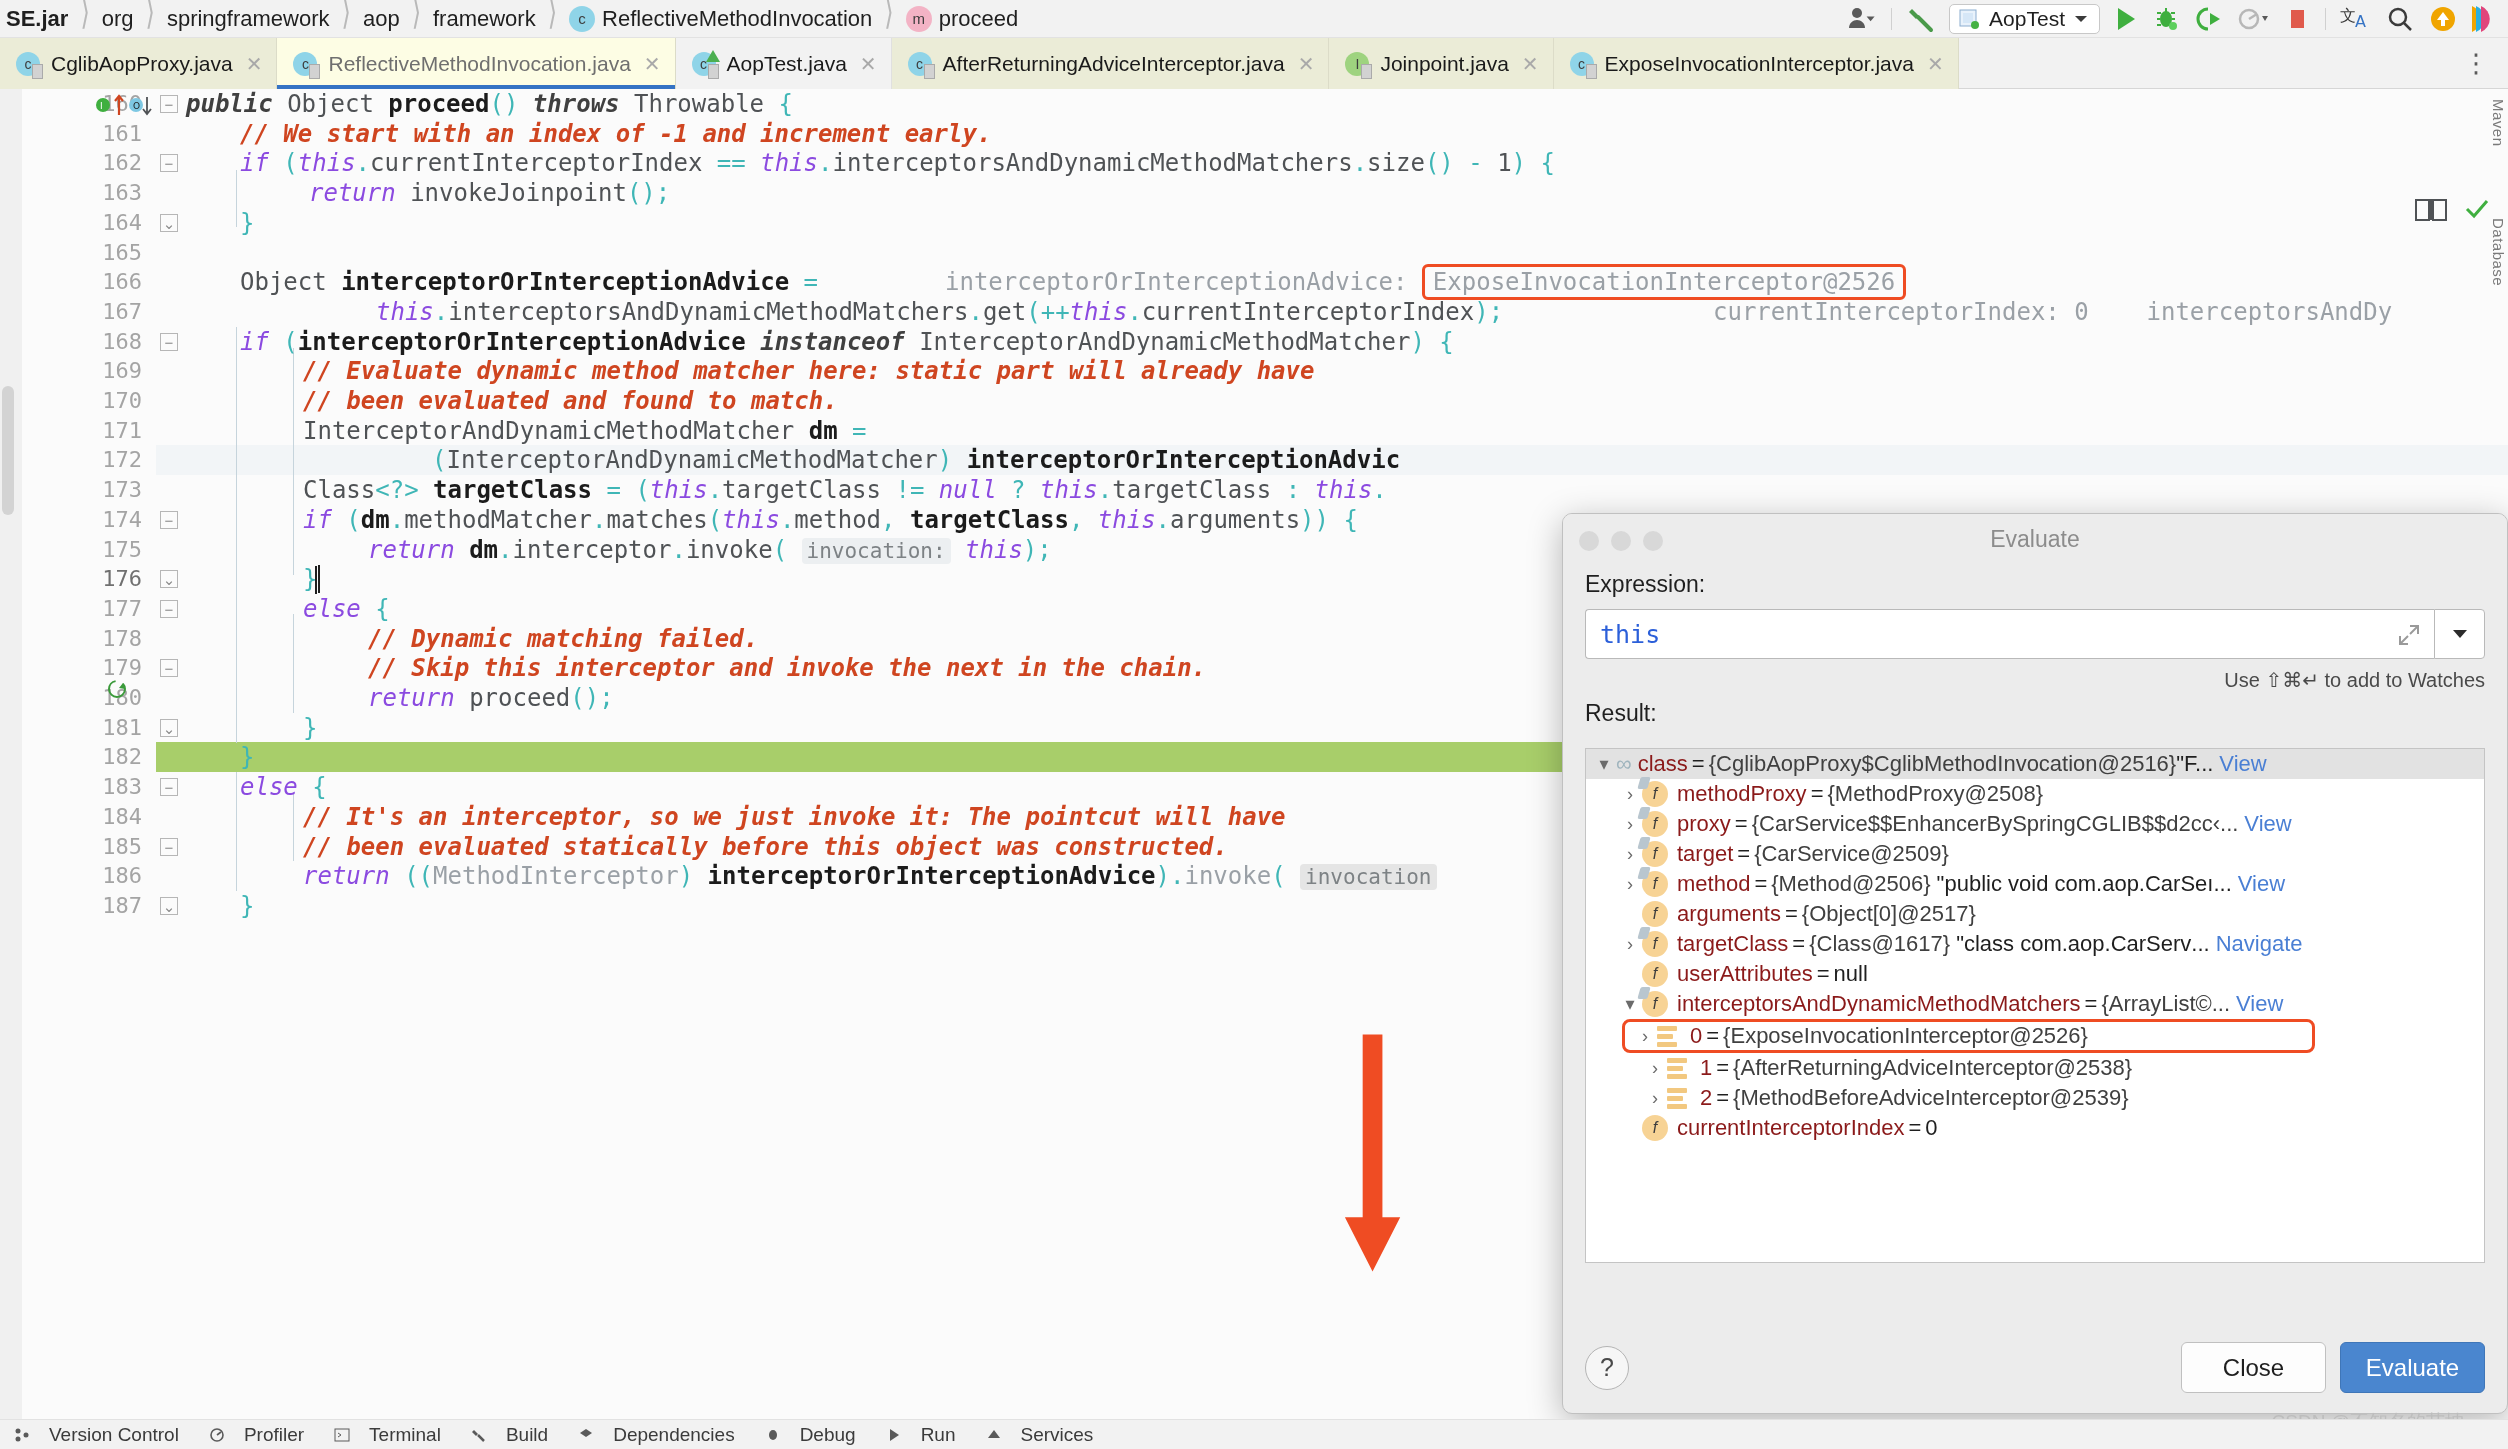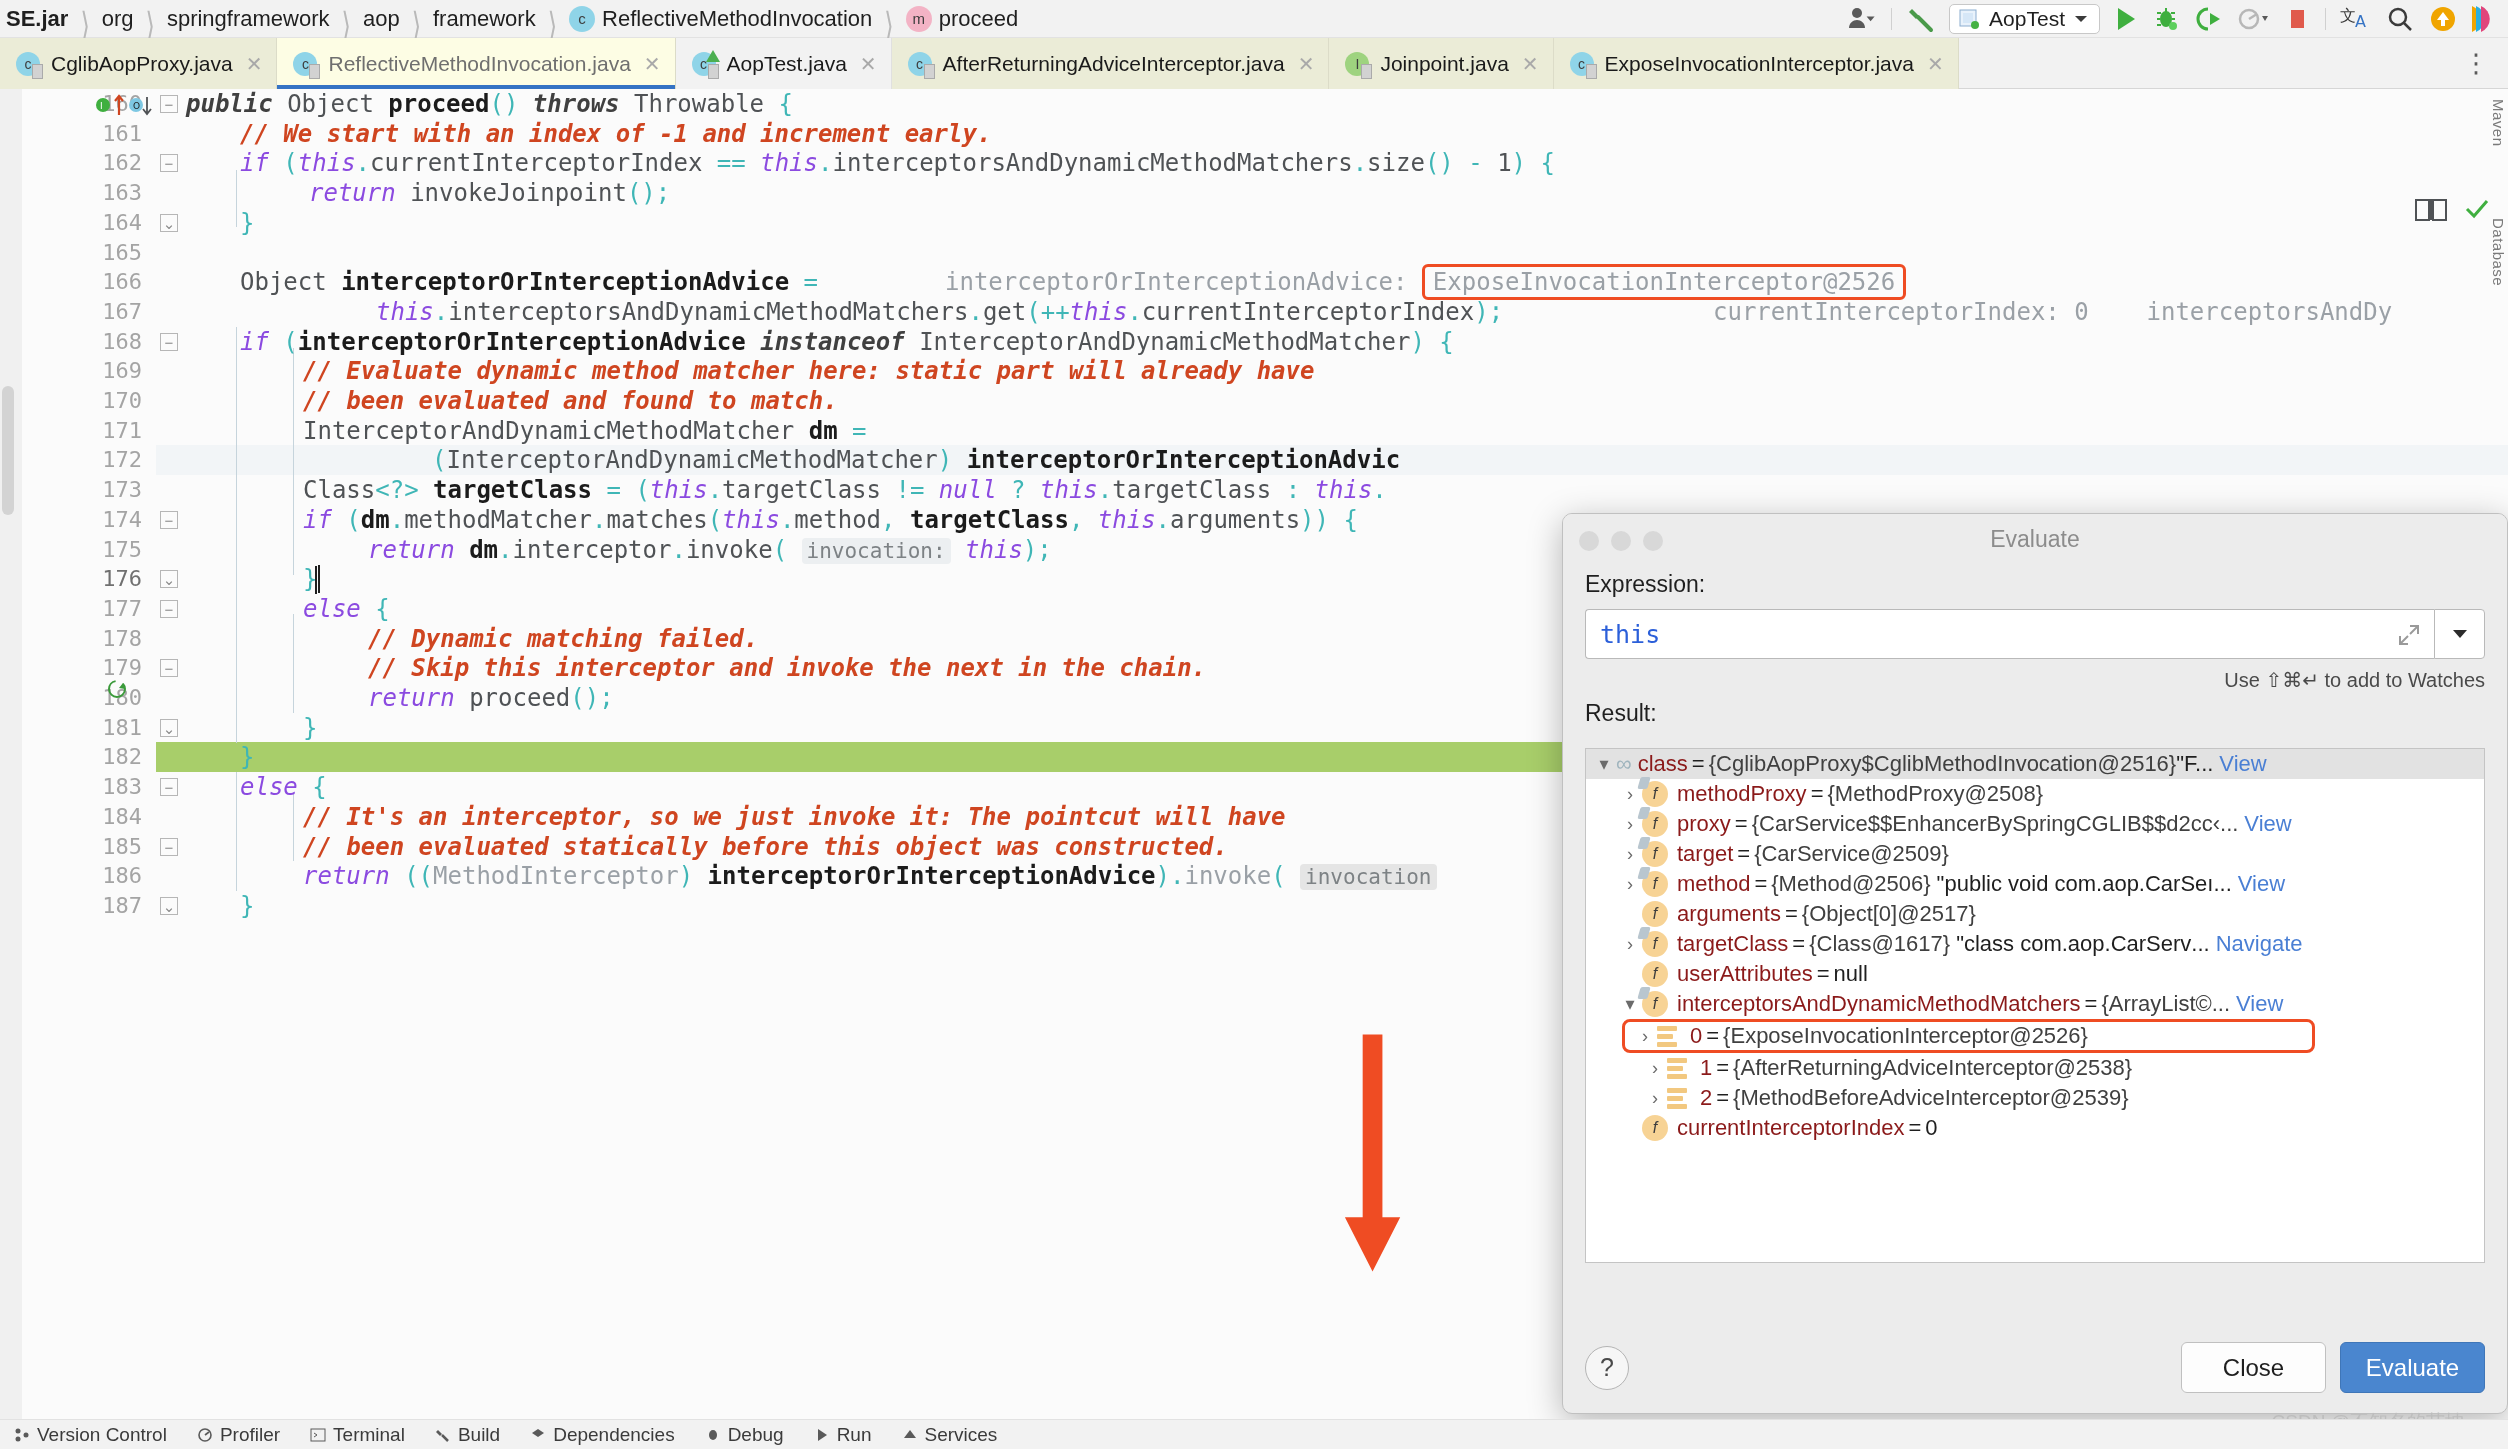--- a/index.html
+++ b/index.html
@@ -11,21 +11,21 @@
     -webkit-font-smoothing: antialiased;
   }
 
   
   #navbar {
     position:absolute; top:0; left:0; width:2509px; height:38px;
     background:#f2f2f2;
     display:flex; align-items:center;
     border-bottom:1px solid #e2e2e2;
   }
-  .crumbs { display:flex; align-items:flex-end; padding-left:4px; height:38px; }
+  .crumbs { display:flex; align-items:flex-start; padding-left:4px; height:38px; }
   .crumb {
     display:flex; align-items:center; gap:7px;
     font-size:22px; color:#1f1f1f; padding:0 12px; height:38px;
     white-space:nowrap;
   }
   .crumb.bold { font-weight:bold; padding-left:2px; }
   .crumb-sep { color:#b9b9b9; font-size:24px; padding:0; line-height:1; transform:scaleY(1.5); }
   .badge {
     width:26px;height:26px;border-radius:50%;
     display:inline-flex;align-items:center;justify-content:center;
@@ -259,21 +259,21 @@
     font-size:19px; color:#bdbdbd;
   }
 
   
   #bottombar {
     position:absolute; left:0; bottom:0; width:2509px; height:30px;
     background:#f2f2f2; display:flex; align-items:center; gap:30px;
     padding-left:14px; font-size:19px; color:#3b3b3b; overflow:hidden;
     border-top:1px solid #e2e2e2;
   }
-  .bt { display:flex;align-items:center;gap:7px; white-space:nowrap; }
+  .bt { display:flex;align-items:center;gap:19px; white-space:nowrap; }
   #vscroll-thumb {
     position:absolute; left:2px; top:297px; width:12px; height:129px;
     background:#d3d3d3; border-radius:6px;
   }
 </style>
 </head>
 <body>
 
 <div id="navbar">
   <div class="crumbs">

